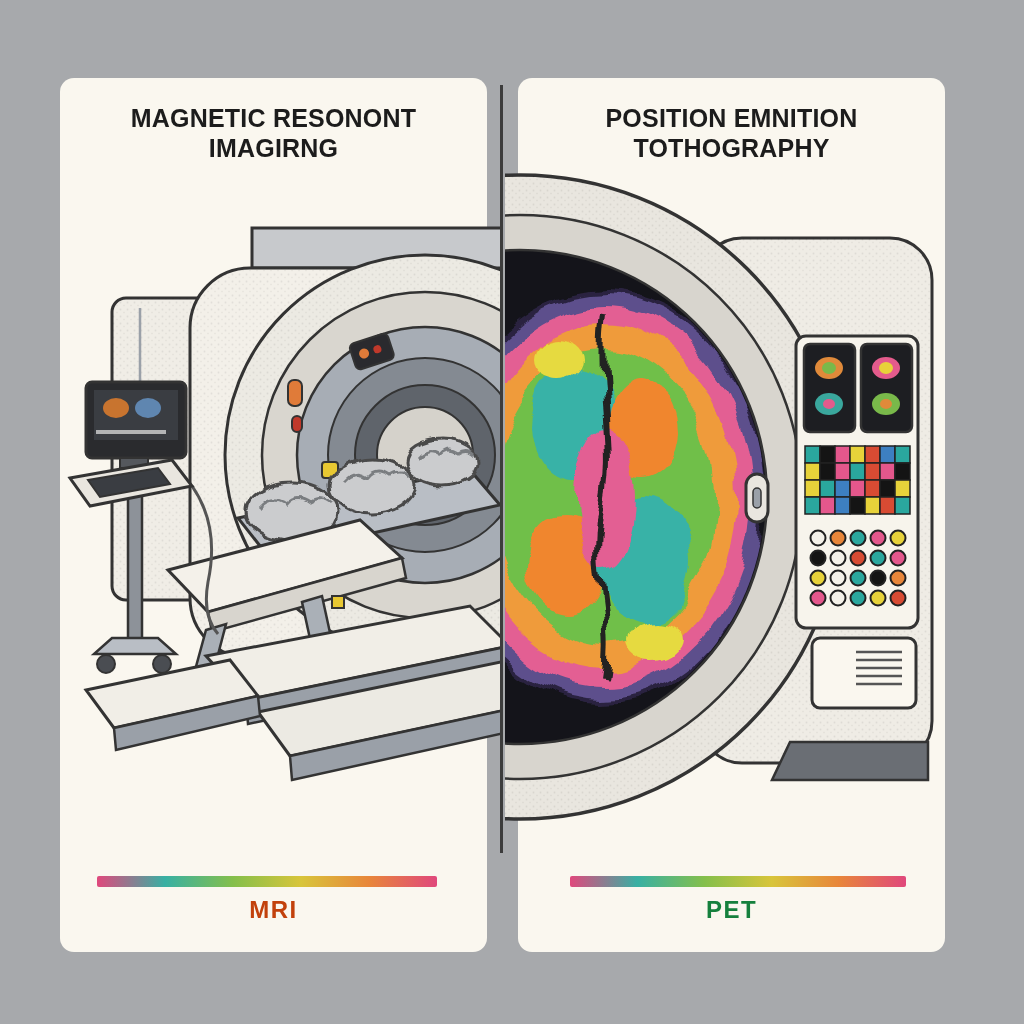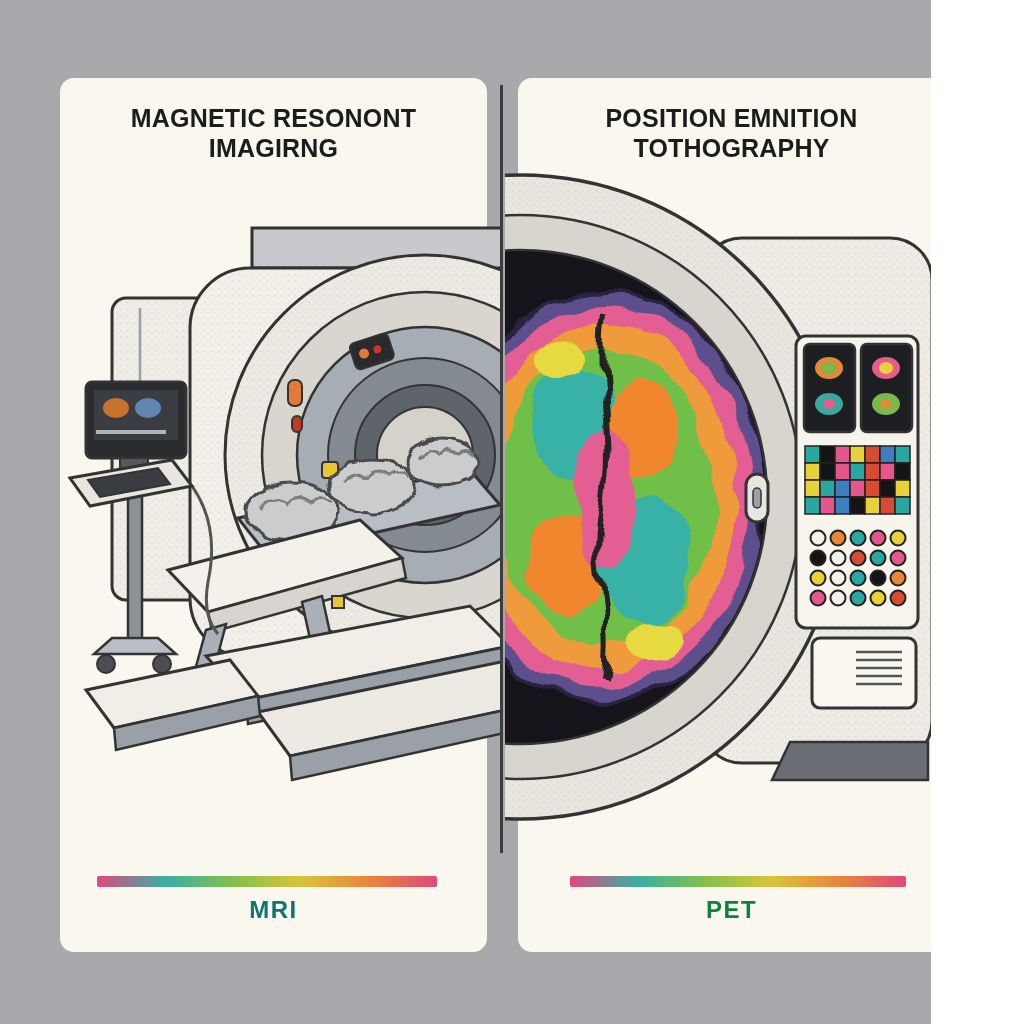--- a/index.html
+++ b/index.html
@@ -1,16 +1,16 @@
 <!DOCTYPE html>
 <html><head>
 <meta charset="utf-8">
 <style>
   html,body{margin:0;padding:0}
-  .stage{position:relative;width:931px;height:1024px;overflow:hidden;
+  .stage{position:relative;width:1024px;height:1024px;overflow:hidden;
          font-family:"Liberation Sans",sans-serif;background:#a7a9ac}
   .panel{position:absolute;top:78px;width:427px;height:874px;border-radius:14px;background:#faf7ef}
   .panel-left{left:60px}
   .panel-right{left:518px}
   .panel-title{position:absolute;top:26px;left:8px;right:8px;text-align:center;
                font-weight:bold;font-size:25px;letter-spacing:.2px;color:#1c1c1c;
                transform:scaleY(1.04)}
   .grad-bar{position:absolute;top:798px;height:11px;border-radius:2px}
   .panel-left .grad-bar{left:37px;width:340px}
   .panel-right .grad-bar{left:52px;width:336px}
@@ -20,21 +20,21 @@
   .divider{position:absolute;left:500px;top:85px;width:3px;height:768px;background:#3c3c3c;z-index:3}
 </style>
 </head>
 <body>
 
 <div class="stage" style="background: rgb(167, 169, 172);">
 
   <div class="panel panel-left" style="background: rgb(250, 247, 239);">
     <div class="panel-title" style="color: rgb(28, 28, 28);">MAGNETIC RESONONT IMAGIRNG</div>
     <div class="grad-bar" style="background: linear-gradient(90deg, rgb(224, 72, 124), rgb(56, 176, 163), rgb(132, 191, 75), rgb(216, 197, 58), rgb(232, 134, 58), rgb(224, 72, 124));"></div>
-    <div class="caption" style="color: #0f766e;">MRI</div>
+    <div class="caption" style="color: #c2410c;">MRI</div>
   </div>
 
   <div class="panel panel-right" style="background: rgb(250, 247, 239);">
     <div class="panel-title" style="color: rgb(28, 28, 28);">POSITION EMNITION TOTHOGRAPHY</div>
     <div class="grad-bar" style="background: linear-gradient(90deg, rgb(224, 72, 124), rgb(56, 176, 163), rgb(132, 191, 75), rgb(216, 197, 58), rgb(232, 134, 58), rgb(224, 72, 124));"></div>
     <div class="caption" style="color: #15803d;">PET</div>
   </div>
 
   <svg class="art" width="1024" height="1024" viewBox="0 0 1024 1024">
     <defs>

